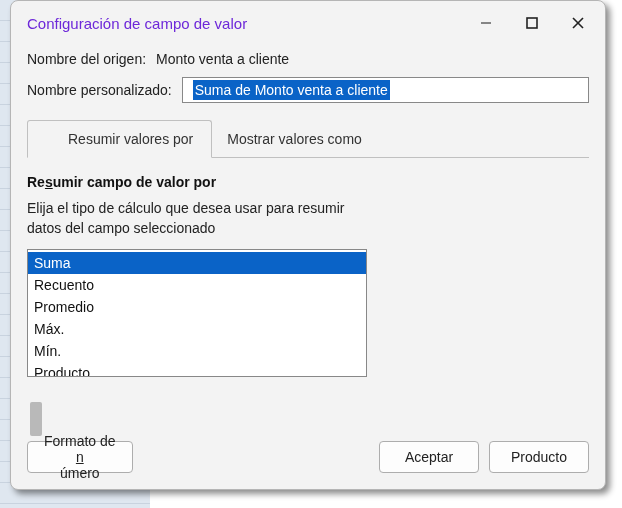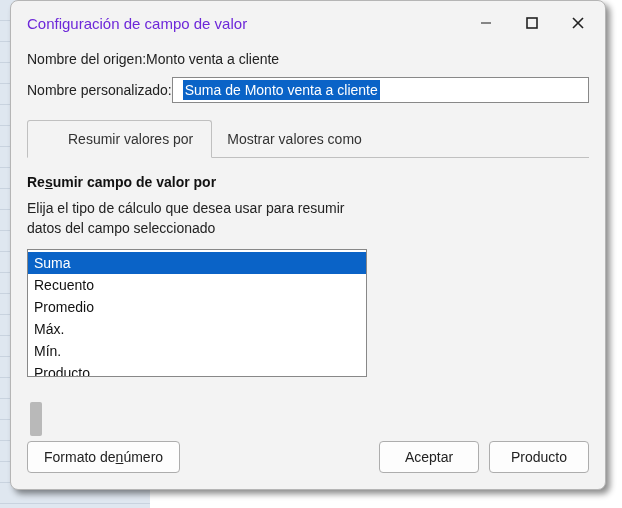--- a/index.html
+++ b/index.html
@@ -65,20 +65,21 @@
     padding: 6px 16px 0 16px;
     flex: 1 1 auto;
     display: flex;
     flex-direction: column;
     min-height: 0;
   }
   .row {
     display: flex;
     align-items: center;
     margin-bottom: 10px;
+    gap: 10px;
   }
   .lbl { color: #222; }
   .src-value { color: #222; }
   .custom-name {
     flex: 1 1 auto;
     height: 26px;
     border: 1px solid #888;
     background: #fff;
     box-sizing: border-box;
     padding: 4px;
@@ -182,20 +183,21 @@
     height: 32px;
     padding: 0 16px;
     background: #fdfdfd;
     border: 1px solid #adadad;
     border-radius: 4px;
     font: inherit;
     color: #222;
     display: inline-flex;
     align-items: center;
     justify-content: center;
+    flex-direction: column;
   }
   .btn .ul { text-decoration: underline; }
 </style>
 </head>
 <body>
 
 <div class="backdrop"></div>
 
 <div class="dialog">
 

